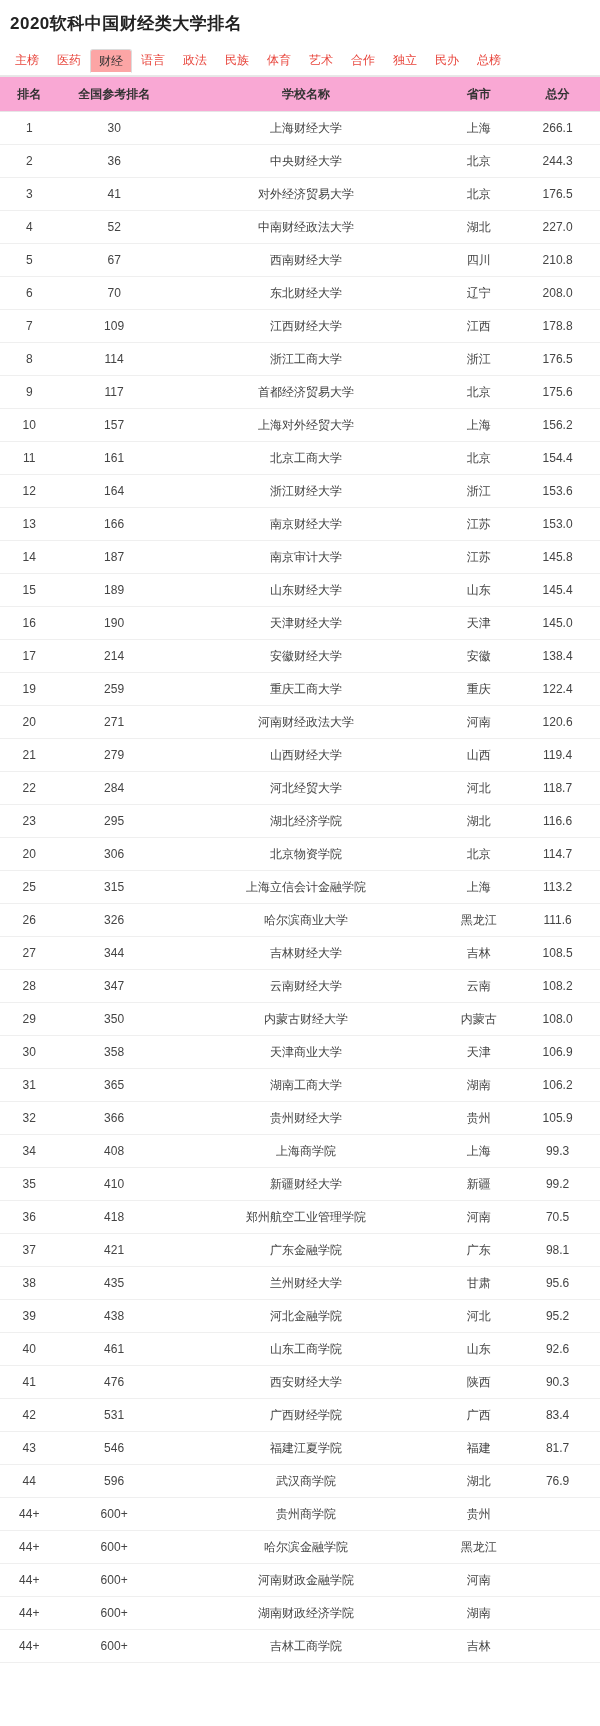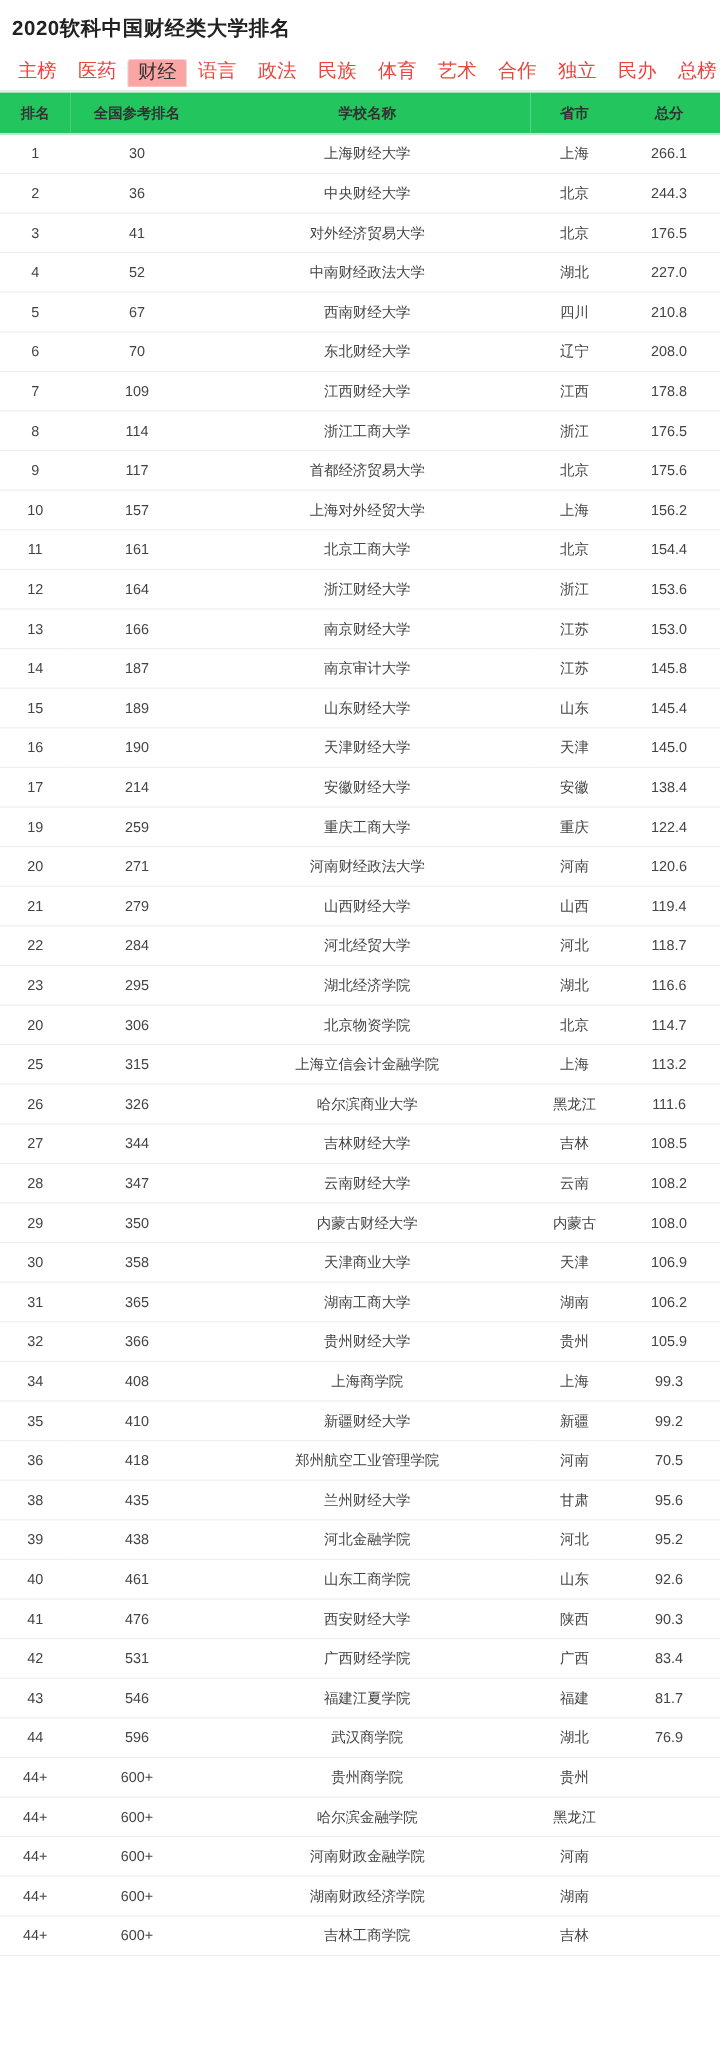--- a/index.html
+++ b/index.html
@@ -27,21 +27,21 @@
   }
   .tabs {
     display: flex;
     align-items: center;
     padding: 0 6px;
     height: 30px;
     border-bottom: 1px solid #e8e8e8;
     gap: 0px;
   }
   .tab {
-    font-size: 16px;
+    font-size: 12px;
     color: #e8453c;
     padding: 4px 9px;
     white-space: nowrap;
     cursor: pointer;
     line-height: 16px;
   }
   .tab.active {
     color: #333333;
     border: 1px solid #dcdcdc;
     border-bottom: 1px solid #ffffff;
@@ -50,21 +50,21 @@
     position: relative;
     top: 1px;
     padding: 3px 8px;
   }
   table.rank-table {
     width: 100%;
     border-collapse: collapse;
     font-size: 12px;
   }
   table.rank-table thead th {
-    background: #22c55e;
+    background: #f9a8d4;
     font-weight: bold;
     color: #333333;
     font-size: 12px;
     height: 26px;
     border-bottom: 1px solid #e6e6e6;
     border-top: 1px solid #e6e6e6;
     padding: 4px 0;
   }
   table.rank-table tbody td {
     height: 26px;
@@ -354,20 +354,27 @@
           <td class="cell-score">99.2</td>
         </tr>
         <tr>
           <td>36</td>
           <td>418</td>
           <td class="cell-name">郑州航空工业管理学院</td>
           <td>河南</td>
           <td class="cell-score">70.5</td>
         </tr>
         <tr>
+          <td>37</td>
+          <td>421</td>
+          <td class="cell-name">广东金融学院</td>
+          <td>广东</td>
+          <td class="cell-score">98.1</td>
+        </tr>
+        <tr>
           <td>38</td>
           <td>435</td>
           <td class="cell-name">兰州财经大学</td>
           <td>甘肃</td>
           <td class="cell-score">95.6</td>
         </tr>
         <tr>
           <td>39</td>
           <td>438</td>
           <td class="cell-name">河北金融学院</td>

